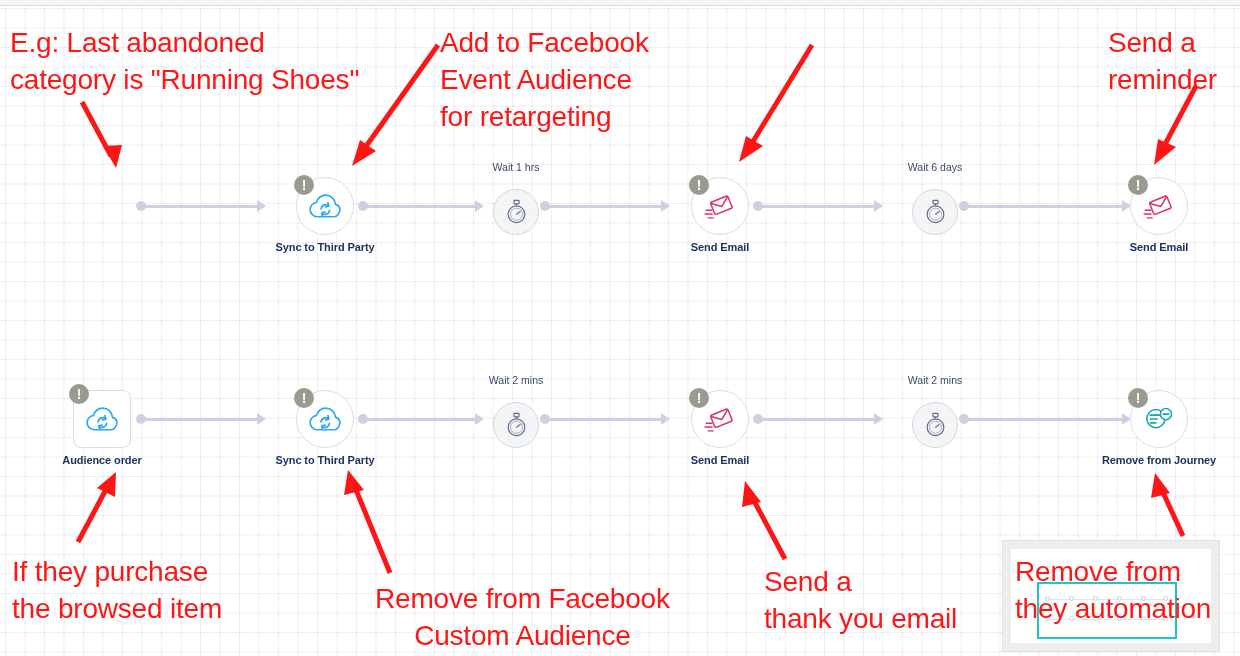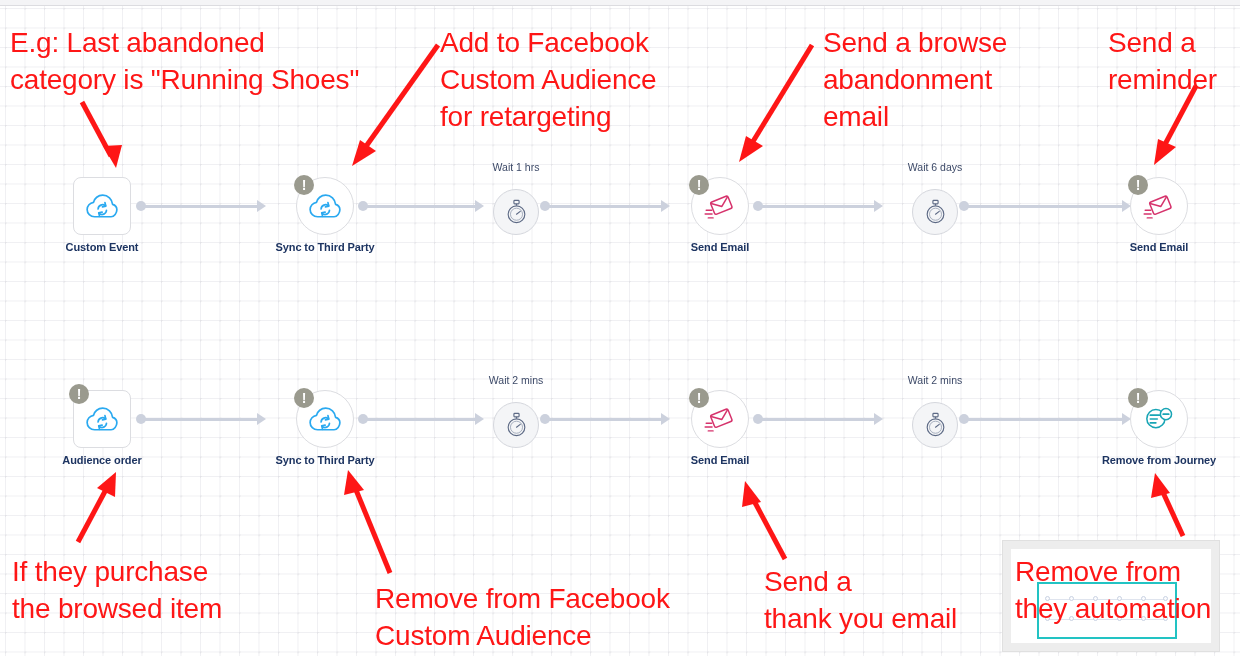--- a/index.html
+++ b/index.html
@@ -201,28 +201,20 @@
 
       <symbol id="ic-remove-journey" viewBox="0 0 46 40">
         <circle cx="18.5" cy="19.5" r="13" fill="none" stroke="#18a5b5" stroke-width="2.2"></circle>
         <path d="M10.5 14.5h13M10.5 20h10M10.5 25.5h8" stroke="#18a5b5" stroke-width="2.4" stroke-linecap="round"></path>
         <circle cx="33" cy="13" r="8" fill="#ffffff" stroke="#18a5b5" stroke-width="2.2"></circle>
         <path d="M29 13h8" stroke="#18a5b5" stroke-width="2.4" stroke-linecap="round"></path>
       </symbol>
     </defs>
   </svg>
 
-  <div class="node square" style="left:73px; top:177px;">
-    <div class="shape">
-      <svg width="34" height="27">
-          <use href="#ic-cloud-sync"></use>
-        </svg>
-    </div>
-    <div class="node-label">Custom Event</div>
-  </div>
   <div class="conn" style="left:136px; top:199px; width:130px;">
     <div class="dot"></div>
     <div class="bar"></div>
     <div class="head"></div>
   </div>
 
   <div class="node circle" style="left:296px; top:177px;">
     <div class="badge">!</div>
     <div class="shape">
       <svg width="34" height="27">
@@ -396,32 +388,29 @@
   <div class="annot" style="left:10px; top:24px;">E.g: Last abandoned
 category is "Running Shoes"</div>
   <div class="arrow" style="left:78px; top:98px;">
     <svg width="50" height="75">
       <path d="M4 4 L33 58" stroke="#fe1616" stroke-width="5" fill="none"></path>
       <path d="M38 70 L25 48 L44 47 Z" fill="#fe1616"></path>
     </svg>
   </div>
 
   <div class="annot" style="left:440px; top:24px;">Add to Facebook
-Custom Audience
+Event Audience
 for retargeting</div>
   <div class="arrow" style="left:330px; top:40px;">
     <svg width="115" height="130">
       <path d="M108 5 L32 112" stroke="#fe1616" stroke-width="5" fill="none"></path>
       <path d="M22 126 L30 100 L46 111 Z" fill="#fe1616"></path>
     </svg>
   </div>
 
-  <div class="annot" style="left:823px; top:24px;">Send a browse
-abandonment
-email</div>
   <div class="arrow" style="left:722px; top:40px;">
     <svg width="100" height="125">
       <path d="M90 5 L27 108" stroke="#fe1616" stroke-width="5" fill="none"></path>
       <path d="M17 122 L24 96 L41 106 Z" fill="#fe1616"></path>
     </svg>
   </div>
 
   <div class="annot" style="left:1108px; top:24px;">Send a
 reminder</div>
   <div class="arrow" style="left:1140px; top:82px;">
@@ -433,21 +422,21 @@
 
   <div class="annot" style="left:12px; top:553px;">If they purchase
 the browsed item</div>
   <div class="arrow" style="left:68px; top:470px;">
     <svg width="60" height="78">
       <path d="M10 72 L42 12" stroke="#fe1616" stroke-width="5" fill="none"></path>
       <path d="M48 2 L47 27 L29 18 Z" fill="#fe1616"></path>
     </svg>
   </div>
 
-  <div class="annot" style="left:375px; top:580px;">Remove from Facebook
+  <div class="annot" style="left:375px; top:580px;text-align:center;">Remove from Facebook
 Custom Audience</div>
   <div class="arrow" style="left:332px; top:465px;">
     <svg width="66" height="115">
       <path d="M58 108 L22 20" stroke="#fe1616" stroke-width="5" fill="none"></path>
       <path d="M16 5 L32 25 L12 30 Z" fill="#fe1616"></path>
     </svg>
   </div>
 
   <div class="annot" style="left:764px; top:563px;">Send a
 thank you email</div>

